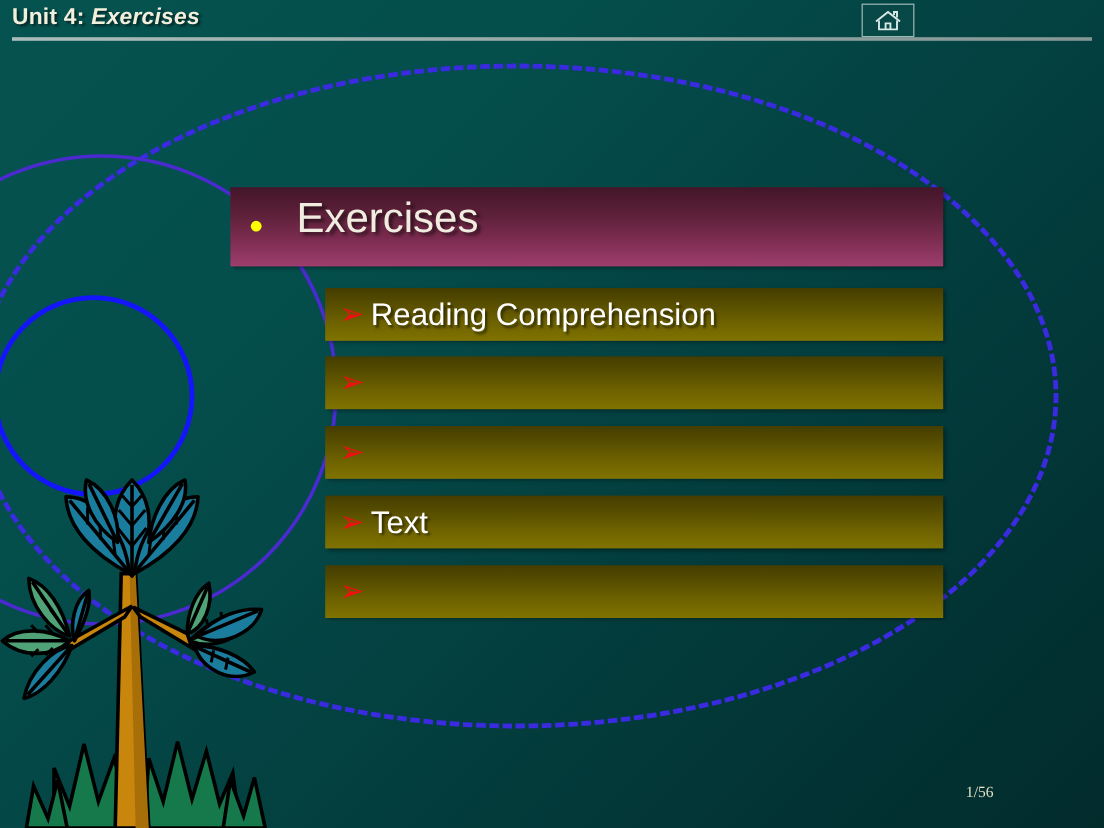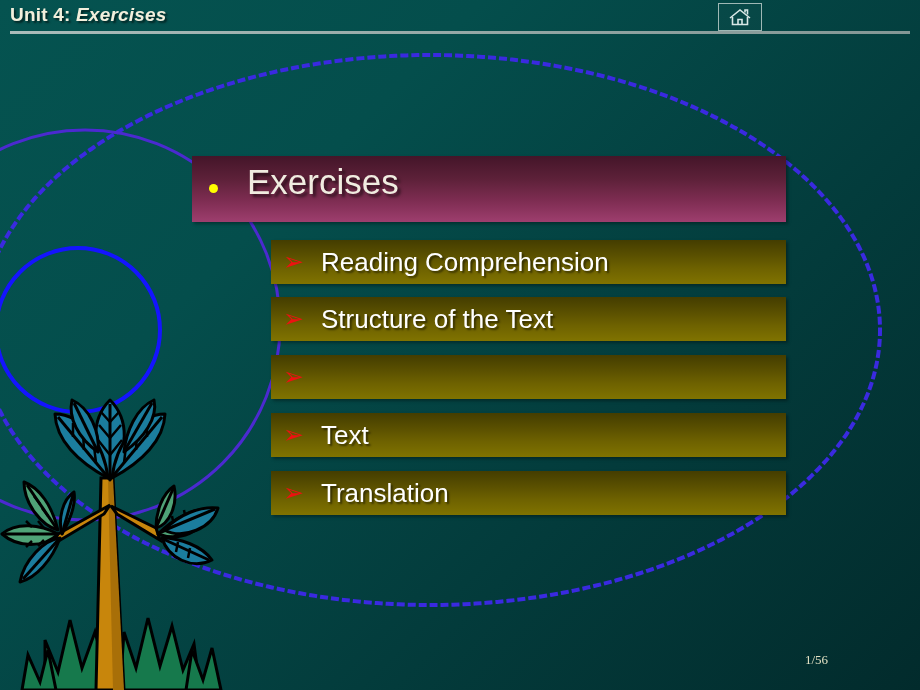--- a/index.html
+++ b/index.html
@@ -100,21 +100,21 @@
     position: absolute;
     left: 12px; top: 7px;
     width: 30px; height: 30px;
     color: #ee1111;
     font-size: 25px;
     line-height: 30px;
     font-family: "DejaVu Sans", sans-serif;
   }
   .item-label {
     position: absolute;
-    left: 50px; top: 3px;
+    left: 38px; top: 3px;
     font-size: 26px;
     color: #ffffff;
     text-shadow: 2px 2px 2px rgba(0,0,0,.5);
     white-space: nowrap;
     line-height: 38px;
   }
 
   
   #page-number {
     position: absolute;
@@ -236,29 +236,27 @@
     <span id="title-bullet"></span>
     <span id="title-text">Exercises</span>
   </div>
 
   <div class="item-plate" style="top:240px">
     <span class="item-arrow">➢</span>
     <span class="item-label">Reading Comprehension</span>
   </div>
   <div class="item-plate" style="top:297px">
     <span class="item-arrow">➢</span>
-    <span class="item-label">Structure of the Text</span>
   </div>
   <div class="item-plate" style="top:355px">
     <span class="item-arrow">➢</span>
   </div>
   <div class="item-plate" style="top:413px">
     <span class="item-arrow">➢</span>
     <span class="item-label">Text</span>
   </div>
   <div class="item-plate" style="top:471px">
     <span class="item-arrow">➢</span>
-    <span class="item-label">Translation</span>
   </div>
 
   <div id="page-number">1/56</div>
 
 </div>
 
 </body></html>

